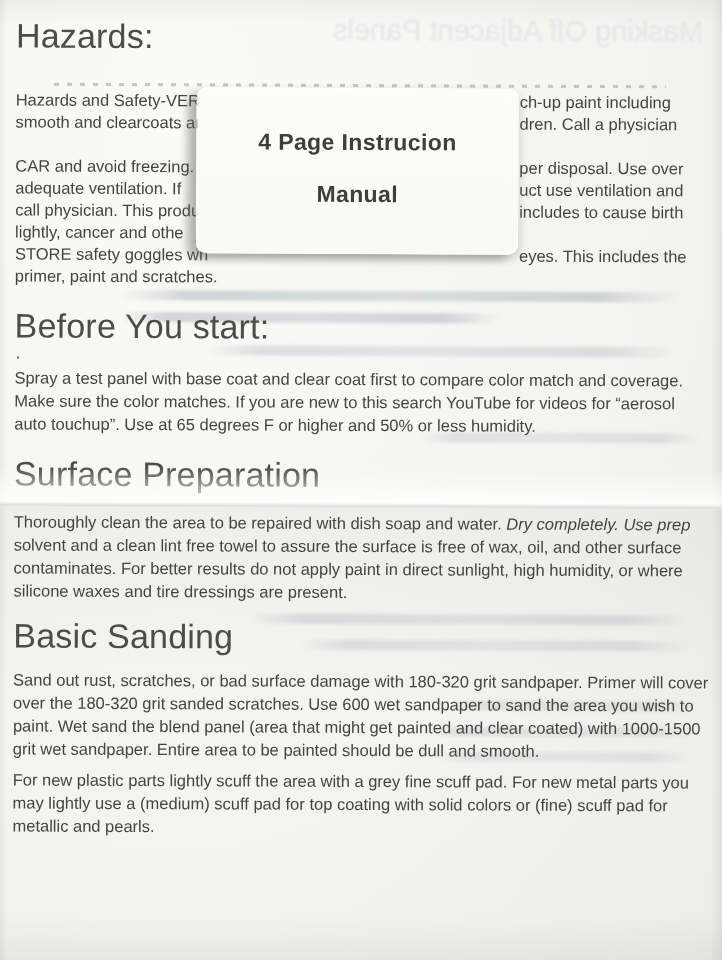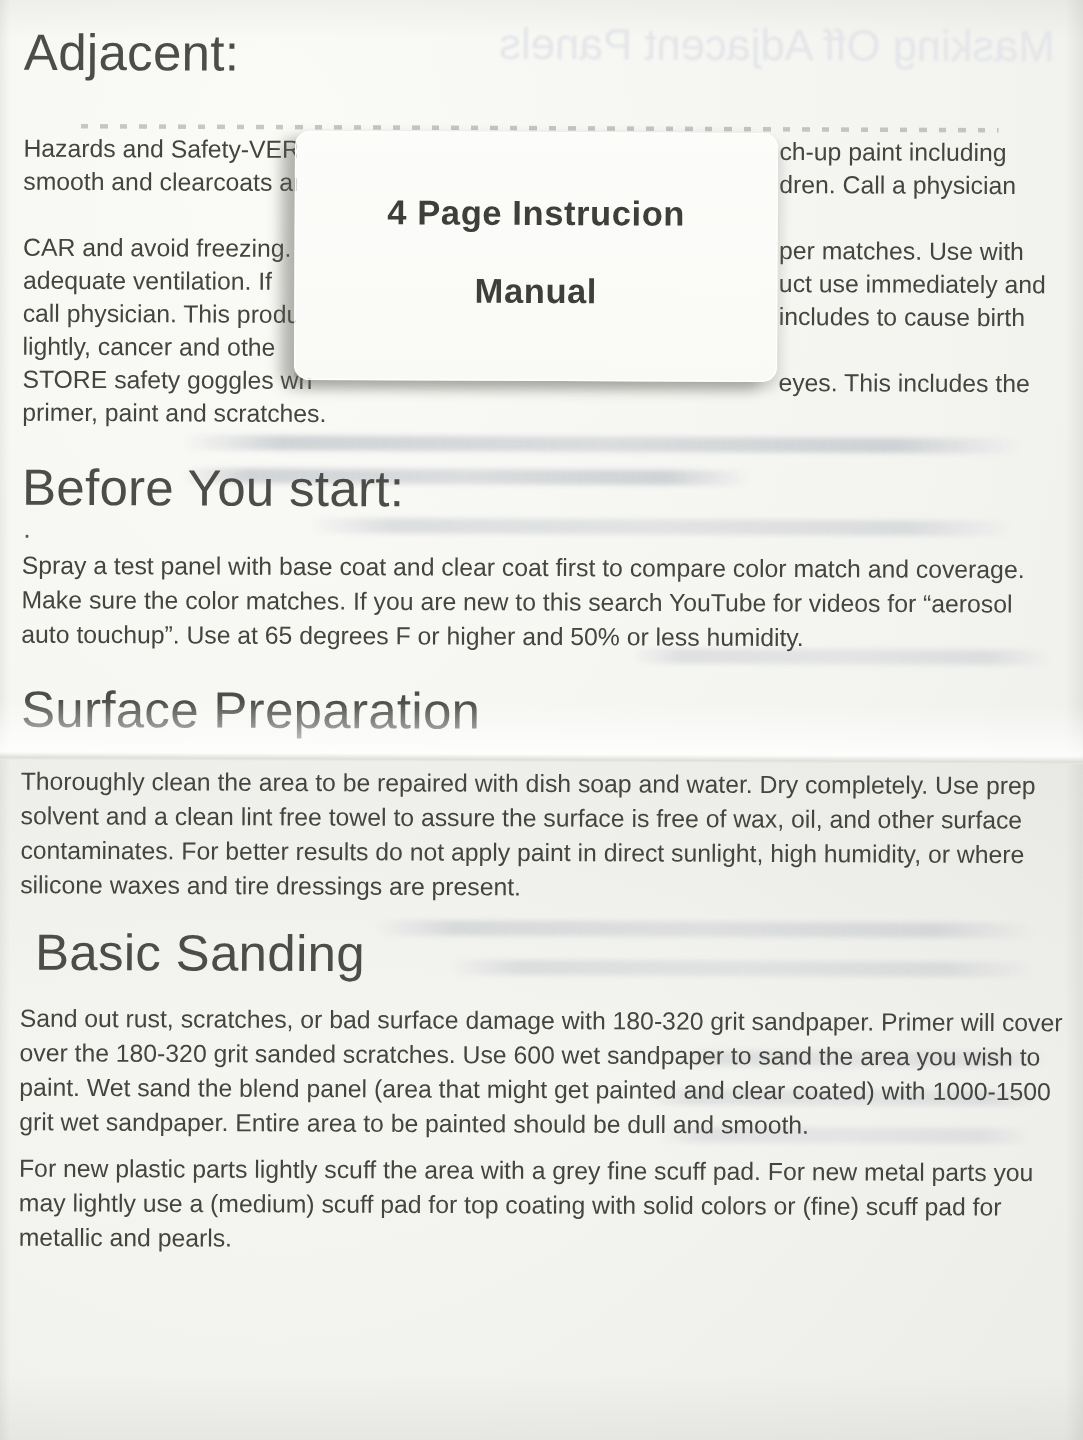--- a/index.html
+++ b/index.html
@@ -58,60 +58,60 @@
     position:absolute;left:320px;top:14px;width:392px;height:36px;
     transform:scaleX(-1);text-align:center;
     font-size:29px;font-weight:400;color:#e3e5e8;filter:blur(0.8px);
     white-space:nowrap;
   }
   .ghost-bar{
     position:absolute;height:10px;border-radius:5px;filter:blur(1.6px);
     background:linear-gradient(90deg, rgba(176,182,190,0.0), rgba(176,182,190,0.55) 12%, rgba(176,182,190,0.4) 50%, rgba(176,182,190,0.55) 85%, rgba(176,182,190,0));
   }
   .stray-dot{position:absolute;left:15px;top:344px;font-size:18px;color:#55554f;}
-  .it{}
+  .it{font-style:italic;}
 </style>
 </head>
 <body>
 
 <div class="photo">
   <div class="sheet">
 
     <div class="ghost-heading">Masking Off Adjacent Panels</div>
 
     <div class="ghost-bar" style="left:120px;top:291px;width:560px;"></div>
     <div class="ghost-bar" style="left:120px;top:313px;width:380px;"></div>
     <div class="ghost-bar" style="left:205px;top:346px;width:470px;opacity:.7;"></div>
     <div class="ghost-bar" style="left:420px;top:432px;width:280px;opacity:.6;"></div>
     <div class="ghost-bar" style="left:250px;top:614px;width:440px;opacity:.7;"></div>
     <div class="ghost-bar" style="left:300px;top:640px;width:390px;opacity:.6;"></div>
     <div class="ghost-bar" style="left:450px;top:700px;width:250px;opacity:.55;"></div>
     <div class="ghost-bar" style="left:430px;top:726px;width:268px;opacity:.55;"></div>
     <div class="ghost-bar" style="left:440px;top:751px;width:250px;opacity:.5;"></div>
 
-    <div class="heading" style="top:16px;">Adjacent:</div>
+    <div class="heading" style="top:16px;">Hazards:</div>
 
     <div class="warn-para">
       <div class="warn-line">
         <span>Hazards and Safety-VERY</span>
         <span class="frag-right">ch-up paint including</span>
       </div>
       <div class="warn-line">
         <span>smooth and clearcoats ar</span>
         <span class="frag-right">dren. Call a physician</span>
       </div>
       <div class="warn-line">
       </div>
       <div class="warn-line">
         <span>CAR and avoid freezing.</span>
-        <span class="frag-right">per matches. Use with</span>
+        <span class="frag-right">per disposal. Use over</span>
       </div>
       <div class="warn-line">
         <span>adequate ventilation. If</span>
-        <span class="frag-right">uct use immediately and</span>
+        <span class="frag-right">uct use ventilation and</span>
       </div>
       <div class="warn-line">
         <span>call physician. This produ</span>
         <span class="frag-right">includes to cause birth</span>
       </div>
       <div class="warn-line">
         <span>lightly, cancer and othe</span>
       </div>
       <div class="warn-line">
         <span>STORE safety goggles wh</span>
@@ -136,18 +136,18 @@
     <div class="bodytext" style="top:368px;width:676px;">Spray a test panel with base coat and clear coat first to compare color match and coverage. Make sure the color matches.  If you are new to this search YouTube for videos for “aerosol auto touchup”.  Use at 65 degrees F or higher and 50% or less humidity.</div>
 
     <div class="heading" style="top:454px;">Surface Preparation</div>
     <div class="fold-light"></div>
     <div class="crease"></div>
     <div class="lower-shade"></div>
     <div class="bodytext" style="top:512px;width:692px;">
       <span>Thoroughly clean the area to be repaired with dish soap and water.  </span><span class="it">Dry completely. Use prep</span><span> solvent and a clean lint free towel to assure the surface is free of wax, oil, and other surface contaminates. For better results do not apply paint in direct sunlight, high humidity, or where silicone waxes and tire dressings are present.</span>
     </div>
 
-    <div class="heading" style="top:616px;margin-left:10px;">Basic Sanding</div>
+    <div class="heading" style="top:616px;">Basic Sanding</div>
     <div class="bodytext" style="top:670px;width:700px;">Sand out rust, scratches, or bad surface damage with 180-320 grit sandpaper. Primer will cover over the 180-320 grit sanded scratches. Use 600 wet sandpaper to sand the area you wish to paint. Wet sand the blend panel (area that might get painted and clear coated) with 1000-1500 grit wet sandpaper. Entire area to be painted should be dull and smooth.</div>
     <div class="bodytext" style="top:770px;width:692px;">For new plastic parts lightly scuff the area with a grey fine scuff pad. For new metal parts you may lightly use a (medium) scuff pad for top coating with solid colors or (fine) scuff pad for metallic and pearls.</div>
 
   </div>
 </div>
 
 </body></html>

